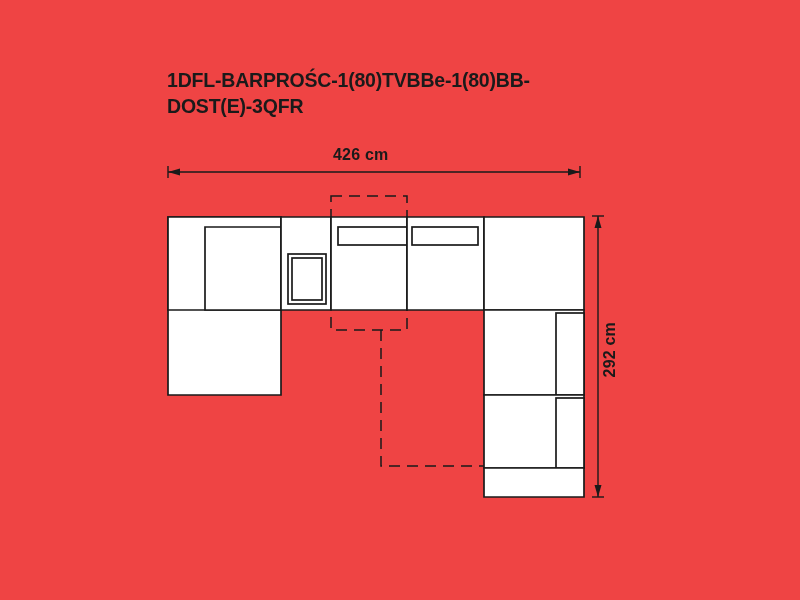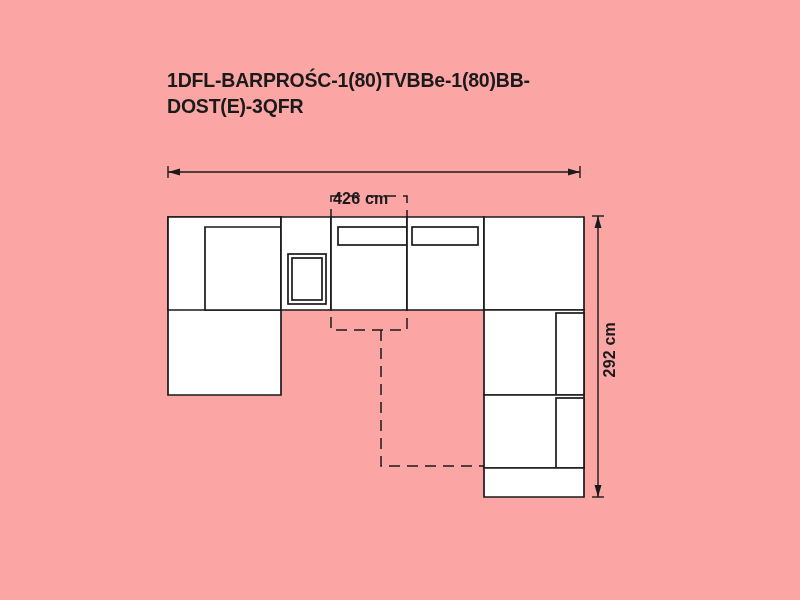--- a/index.html
+++ b/index.html
@@ -13,21 +13,21 @@
     position: relative;
     font-family: "Liberation Sans", sans-serif;
     color: #1a1a1a;
     overflow: hidden;
   }
   #page {
     position: absolute;
     left: 0; top: 0;
     width: 800px;
     height: 600px;
-    background: #fca5a5;
+    background: #ef4444;
   }
   #product-title {
     position: absolute;
     left: 167px;
     top: 68px;
     width: 440px;
     font-size: 19.5px;
     font-weight: bold;
     line-height: 1.32;
     letter-spacing: -0.2px;
@@ -44,21 +44,20 @@
   .dim-label {
     position: absolute;
     font-size: 16px;
     font-weight: bold;
     color: #1a1a1a;
     letter-spacing: 0.2px;
   }
   #width-label {
     left: 333px;
     top: 146px;
-    margin-top: 44px;
   }
   #height-label {
     left: 601px;
     top: 322px;
     transform-origin: left top;
     transform: rotate(-90deg) translate(-100%, 0);
   }
 </style>
 </head>
 <body>

